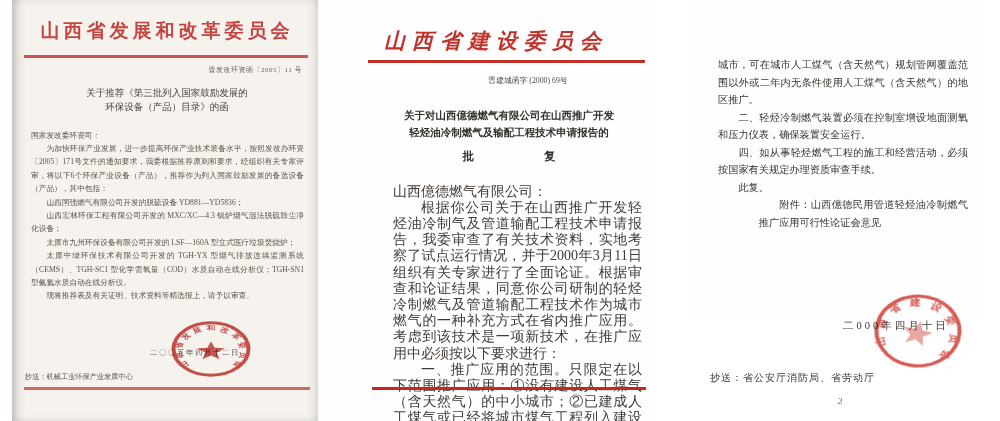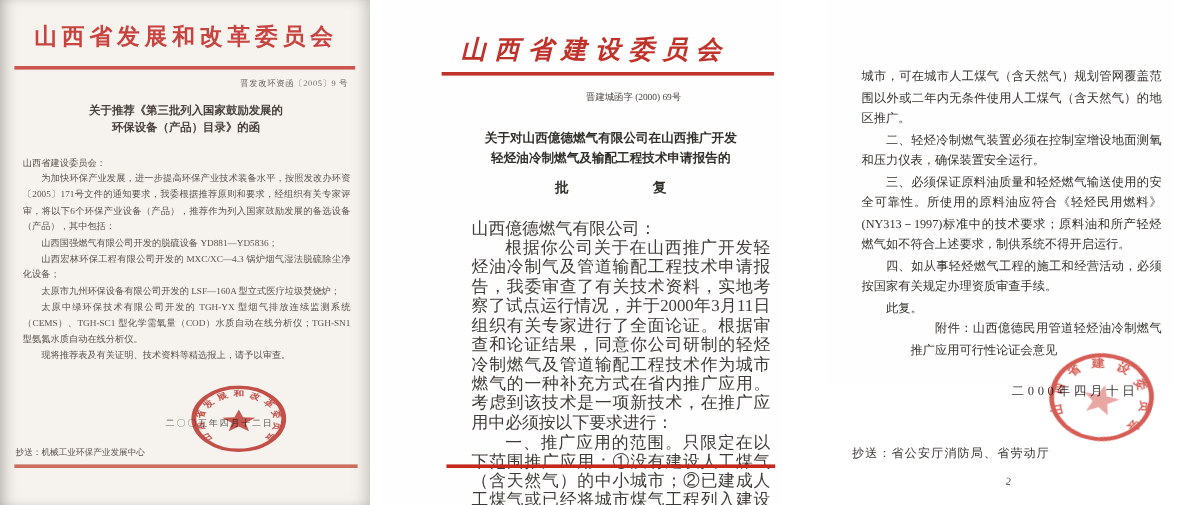--- a/index.html
+++ b/index.html
@@ -1,32 +1,32 @@
 <!DOCTYPE html>
 <html><head>
 <meta charset="utf-8">
 <style>
   * { margin:0; padding:0; box-sizing:border-box; }
   body { background:#ffffff; }
   .stage { position:relative; width:1000px; height:421px; background:#ffffff; overflow:hidden;
            font-family:"Liberation Serif", serif; }
 
   
-  .doc-left { position:absolute; left:0; top:0; width:308px; height:421px;
+  .doc-left { position:absolute; left:12px; top:0; width:308px; height:421px;
               background:#f6f3ee;
               box-shadow: inset 9px 0 12px -7px rgba(110,105,100,.55),
                           inset -9px 0 12px -7px rgba(110,105,100,.40);
               padding:0 10px 0 12px; }
   .dl-org { margin-top:18px; text-align:center; color:#c84440; font-weight:bold;
             font-size:19px; letter-spacing:4px;
             font-family:"Liberation Sans", sans-serif; filter:blur(.3px); }
   .dl-rule { margin:11px 2px 0 0; height:2.5px; background:#c84440; opacity:.9; }
   .dl-number { margin:7px 8px 0 0; text-align:right; font-size:7px; color:#6b5f58;
                letter-spacing:.5px; filter:blur(.25px); }
-  .dl-title { margin-top:11px; text-align:center; font-size:9.5px; font-weight:bold;
+  .dl-title { margin-top:11px; text-align:center; font-size:9.5px; font-weight:normal;
               color:#4a423c; line-height:14.5px; filter:blur(.3px); }
   .dl-body { margin:14px 6px 0 7px; font-size:7.7px; line-height:13.4px; color:#585249;
              text-align:justify; filter:blur(.28px); }
   .dl-body p { text-indent:2em; }
   .dl-body p.no-indent { text-indent:0; }
   .dl-date { position:absolute; left:138px; top:348px; font-size:7.5px; color:#5c554d;
              letter-spacing:1.5px; filter:blur(.3px); }
   .dl-cc { position:absolute; left:13px; top:372px; font-size:7.2px; color:#57514a;
            filter:blur(.28px); }
   .dl-bottomrule { position:absolute; left:12px; top:387px; width:286px; height:3px;
@@ -72,27 +72,27 @@
   .seal-right { left:186px; top:287px; width:88px; height:88px; transform:scaleY(.84) rotate(14deg); }
 </style>
 </head>
 <body>
 
 <div class="stage">
 
   <div class="doc-left">
     <div class="dl-org">山西省发展和改革委员会</div>
     <div class="dl-rule"></div>
-    <div class="dl-number">晋发改环资函〔2005〕9 号</div>
+    <div class="dl-number">晋发改环资函〔2005〕11 号</div>
     <div class="dl-title">
       <div>关于推荐《第三批列入国家鼓励发展的</div>
       <div>环保设备（产品）目录》的函</div>
     </div>
     <div class="dl-body">
-      <p class="no-indent">山西省建设委员会：</p>
+      <p class="no-indent">国家发改委环资司：</p>
       <p>为加快环保产业发展，进一步提高环保产业技术装备水平，按照发改办环资〔2005〕171号文件的通知要求，我委根据推荐原则和要求，经组织有关专家评审，将以下6个环保产业设备（产品），推荐作为列入国家鼓励发展的备选设备（产品），其中包括：</p>
       <p>山西国强燃气有限公司开发的脱硫设备 YD881—YD5836；</p>
       <p>山西宏林环保工程有限公司开发的 MXC/XC—4.3 锅炉烟气湿法脱硫除尘净化设备；</p>
       <p>太原市九州环保设备有限公司开发的 LSF—160A 型立式医疗垃圾焚烧炉；</p>
       <p>太原中绿环保技术有限公司开发的 TGH-YX 型烟气排放连续监测系统（CEMS）、TGH-SC1 型化学需氧量（COD）水质自动在线分析仪；TGH-SN1 型氨氮水质自动在线分析仪。</p>
       <p>现将推荐表及有关证明、技术资料等精选报上，请予以审查。</p>
     </div>
     <div class="dl-date">二〇〇五年四月十二日</div>
     <div class="seal seal-left"><svg width="80" height="80" viewBox="0 0 80 80">
           <circle cx="40" cy="40" r="37.5" fill="none" stroke="#c5403a" stroke-width="4"></circle>
@@ -130,21 +130,20 @@
       <p>一、推广应用的范围。只限定在以下范围推广应用：①没有建设人工煤气（含天然气）的中小城市；②已建成人工煤气或已经将城市煤气工程列入建设计划的</p>
     </div>
     <div class="dm-page">1</div>
     <div class="dm-bottomrule"></div>
   </div>
 
   <div class="doc-right">
     <div class="dr-body">
       <p class="no-indent">城市，可在城市人工煤气（含天然气）规划管网覆盖范围以外或二年内无条件使用人工煤气（含天然气）的地区推广。</p>
       <p>二、轻烃冷制燃气装置必须在控制室增设地面测氧和压力仪表，确保装置安全运行。</p>
-      <p>三、必须保证原料油质量和轻烃燃气输送使用的安全可靠性。所使用的原料油应符合《轻烃民用燃料》(NY313－1997)标准中的技术要求；原料油和所产轻烃燃气如不符合上述要求，制供系统不得开启运行。</p>
       <p>四、如从事轻烃燃气工程的施工和经营活动，必须按国家有关规定办理资质审查手续。</p>
       <p>此复。</p>
       <p class="dr-attach">附件：山西億德民用管道轻烃油冷制燃气推广应用可行性论证会意见</p>
     </div>
     <div class="dr-date">二000年四月十日</div>
     <div class="seal seal-right"><svg width="88" height="88" viewBox="0 0 88 88">
           <circle cx="44" cy="44" r="41.5" fill="none" stroke="#d24b43" stroke-width="4"></circle>
           <polygon points="44.0,31.7 47.9,42.1 59.1,42.6 50.3,49.6 53.3,60.3 44.0,54.2 34.7,60.3 37.7,49.6 28.9,42.6 40.1,42.1" fill="#d24b43" opacity="0.55"></polygon>
           <text x="13.841631671940458" y="63.54945284999115" fill="#d24b43" font-size="11" text-anchor="middle" font-weight="bold" transform="rotate(-117.5 13.841631671940458 63.54945284999115)">山</text>
           <text x="10.190712435258888" y="44.253880652058115" fill="#d24b43" font-size="11" text-anchor="middle" font-weight="bold" transform="rotate(-83.92857142857143 10.190712435258888 44.253880652058115)">西</text>

